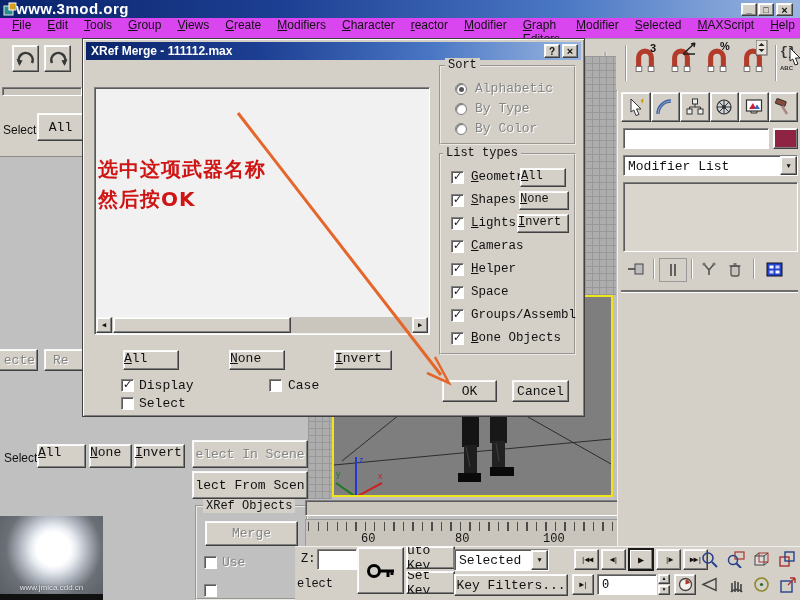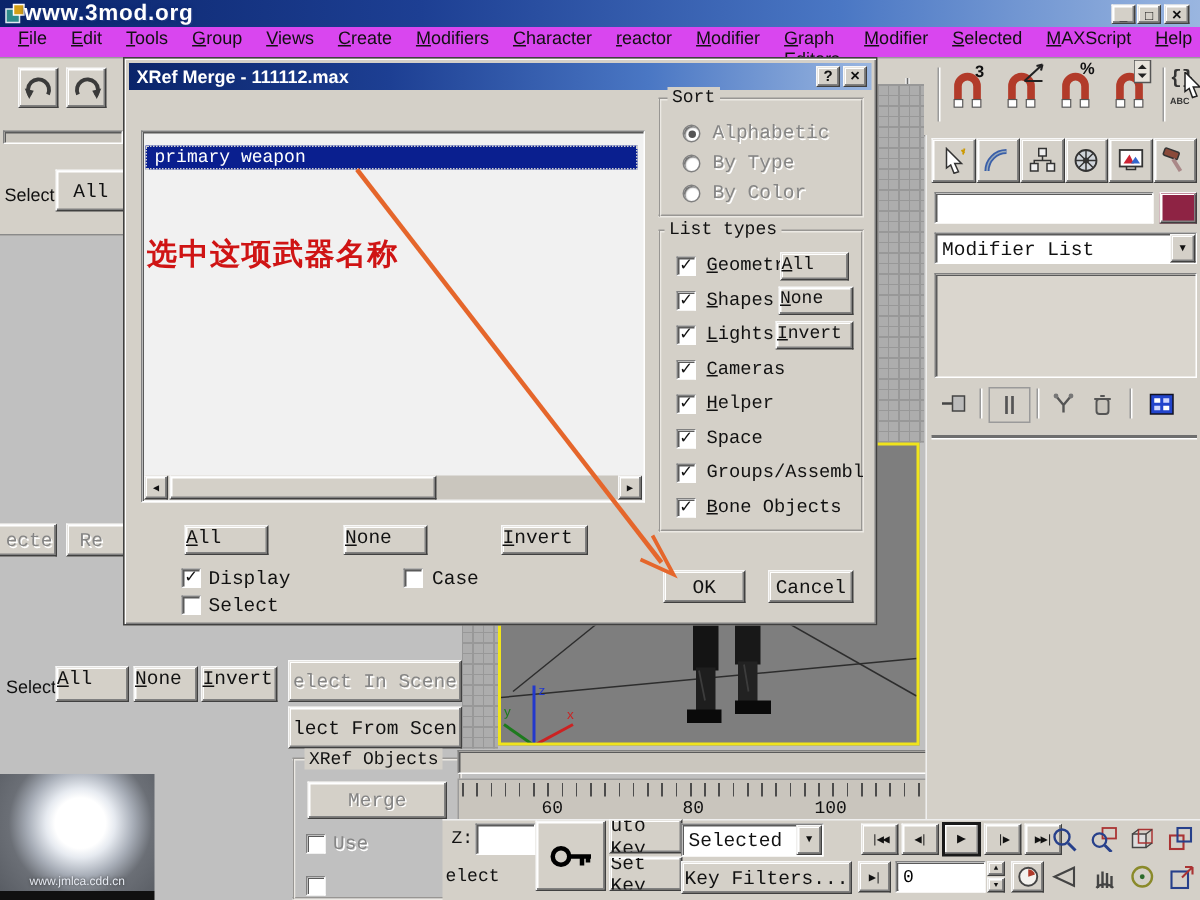--- a/index.html
+++ b/index.html
@@ -393,25 +393,23 @@
 <div class="abs" style="left:82px;top:38px;width:501px;height:377px;background:#d4d0c8;border:1px solid #404040;
      box-shadow:inset 1px 1px 0 #fff,inset -1px -1px 0 #808080">
 
   <div class="abs tlgrad" style="left:3px;top:3px;width:495px;height:18px">
     <span class="abs" style="left:5px;top:2px;font:bold 12px 'Liberation Sans',sans-serif;color:#fff;white-space:nowrap">XRef Merge - 111112.max</span>
     <div class="abs btn" style="right:21px;top:2px;width:16px;height:14px;font:bold 10px 'Liberation Sans',sans-serif">?</div>
     <div class="abs btn" style="right:3px;top:2px;width:16px;height:14px;font:bold 11px 'Liberation Sans',sans-serif">×</div>
   </div>
 
   <div class="abs sunk" style="left:11px;top:48px;width:336px;height:248px;background:#f1f1f1">
-    <div class="abs" style="left:2px;top:9px;width:328px;height:16px;background:#0a1f8f;outline:1px dotted #cfcfcf;outline-offset:-1px">
-      <span class="mono" style="display:block;padding:1px 0 0 6px;font-size:12px;color:#fff">primary weapon</span>
-    </div>
 
     <div class="abs" style="left:3px;top:68px;font:bold 20px 'DejaVu Sans','Liberation Sans',sans-serif;color:#cf1414;letter-spacing:1px;white-space:nowrap">选中这项武器名称</div>
+    <div class="abs" style="left:3px;top:98px;font:bold 20px 'DejaVu Sans','Liberation Sans',sans-serif;color:#cf1414;letter-spacing:1px;white-space:nowrap">然后按OK</div>
 
     <div class="abs" style="left:1px;bottom:1px;width:332px;height:16px;background:#cac6be">
       <div class="abs btn" style="left:0;top:0;width:16px;height:16px;font-size:7px">◀</div>
       <div class="abs btn" style="left:17px;top:0;width:178px;height:16px"></div>
       <div class="abs btn" style="right:0;top:0;width:16px;height:16px;font-size:7px">▶</div>
     </div>
   </div>
 
   <div class="abs etch" style="left:356px;top:26px;width:137px;height:80px"></div>
   <span class="abs glabel" style="left:362px;top:19px">Sort</span>

